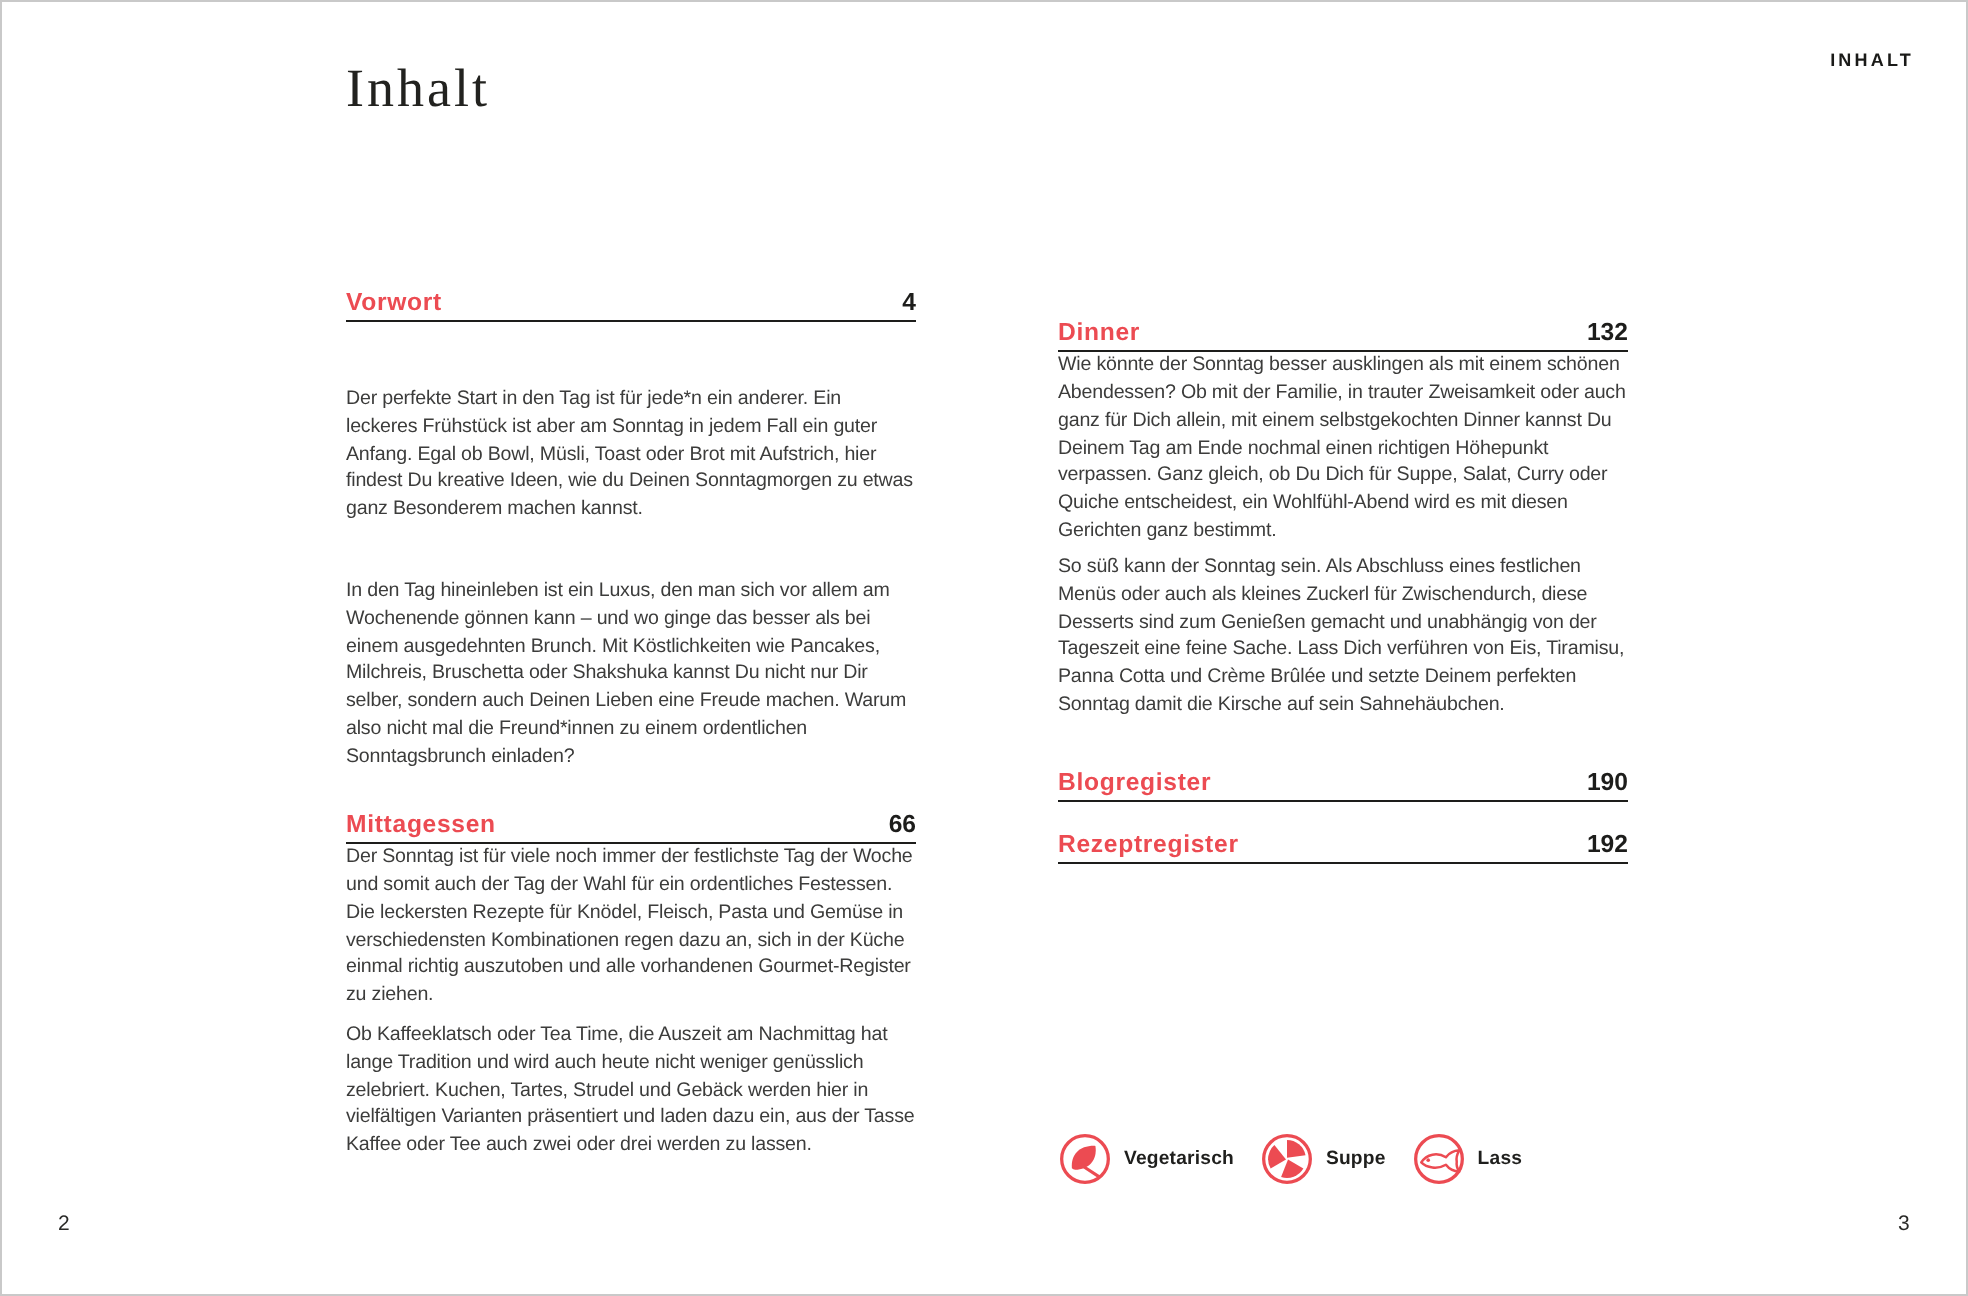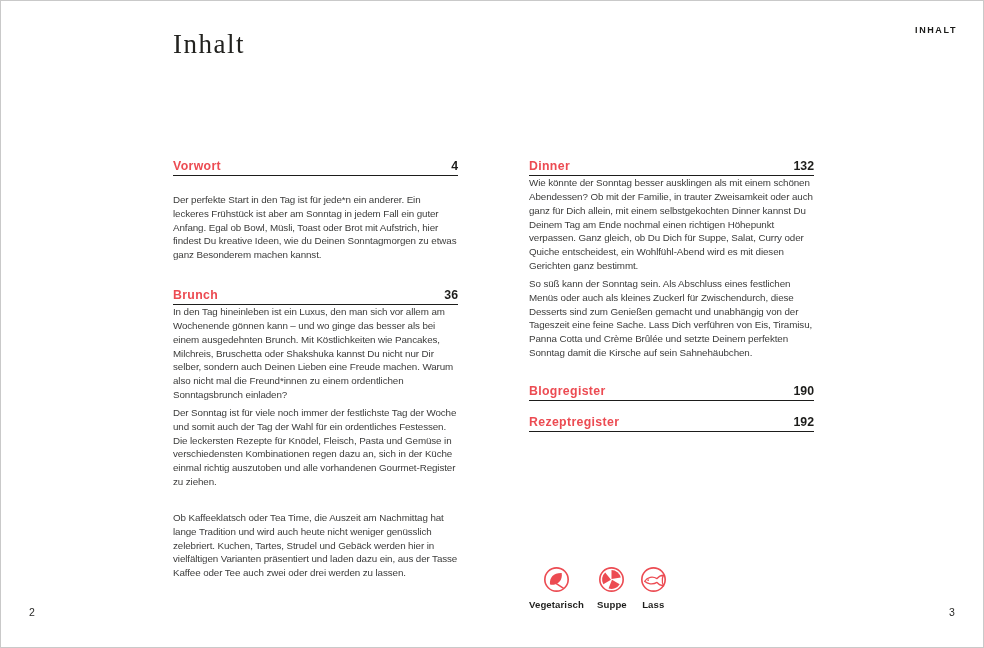--- a/index.html
+++ b/index.html
@@ -46,57 +46,57 @@
   }
   .entry-desc{
     width:285px;
     font-size:9.8px;line-height:13.8px;letter-spacing:-0.1px;
     color:var(--body-text);
   }
   .legend{
     position:absolute;left:528px;top:565px;width:300px;
     display:flex;align-items:center;gap:13px;
   }
-  .legend-item{display:flex;align-items:center;gap:6px;flex-direction:column;}
+  .legend-item{display:flex;align-items:center;gap:6px;}
   .legend-icon{color:var(--accent);display:inline-flex;width:27px;height:27px;}
   .legend-icon svg{width:27px;height:27px;display:block;}
   .legend-label{
     font-size:9.6px;font-weight:700;color:#1f1f1d;letter-spacing:0.1px;white-space:nowrap;
   }
 </style>
 </head>
 <body>
 
 <div class="spread">
 
   <h1 class="book-title">Inhalt</h1>
   <div class="running-header">INHALT</div>
 
   <div class="col col-left">
 
-    <div class="toc-entry" style="top:159px">
+    <div class="toc-entry" style="top:144px">
       <div class="entry-head">
         <span class="entry-label">Vorwort</span>
         <span class="entry-page">4</span>
       </div>
     </div>
 
     <div class="toc-entry" style="top:192px">
       <p class="entry-desc">Der perfekte Start in den Tag ist für jede*n ein anderer. Ein leckeres Frühstück ist aber am Sonntag in jedem Fall ein guter Anfang. Egal ob Bowl, Müsli, Toast oder Brot mit Aufstrich, hier findest Du kreative Ideen, wie du Deinen Sonntagmorgen zu etwas ganz Besonderem machen kannst.</p>
     </div>
 
     <div class="toc-entry" style="top:288px">
-      <div class="entry-head">
-        <span class="entry-label">Brunch</span>
-        <span class="entry-page">36</span>
-      </div>
       <p class="entry-desc">In den Tag hineinleben ist ein Luxus, den man sich vor allem am Wochenende gönnen kann – und wo ginge das besser als bei einem ausgedehnten Brunch. Mit Köstlichkeiten wie Pancakes, Milchreis, Bruschetta oder Shakshuka kannst Du nicht nur Dir selber, sondern auch Deinen Lieben eine Freude machen. Warum also nicht mal die Freund*innen zu einem ordentlichen Sonntagsbrunch einladen?</p>
     </div>
 
     <div class="toc-entry" style="top:405px">
+      <div class="entry-head">
+        <span class="entry-label">Mittagessen</span>
+        <span class="entry-page">66</span>
+      </div>
       <p class="entry-desc">Der Sonntag ist für viele noch immer der festlichste Tag der Woche und somit auch der Tag der Wahl für ein ordentliches Festessen. Die leckersten Rezepte für Knödel, Fleisch, Pasta und Gemüse in verschiedensten Kombinationen regen dazu an, sich in der Küche einmal richtig auszutoben und alle vorhandenen Gourmet-Register zu ziehen.</p>
     </div>
 
     <div class="toc-entry" style="top:510px">
       <p class="entry-desc">Ob Kaffeeklatsch oder Tea Time, die Auszeit am Nachmittag hat lange Tradition und wird auch heute nicht weniger genüsslich zelebriert. Kuchen, Tartes, Strudel und Gebäck werden hier in vielfältigen Varianten präsentiert und laden dazu ein, aus der Tasse Kaffee oder Tee auch zwei oder drei werden zu lassen.</p>
     </div>
 
   </div>
 
   <div class="col col-right">

